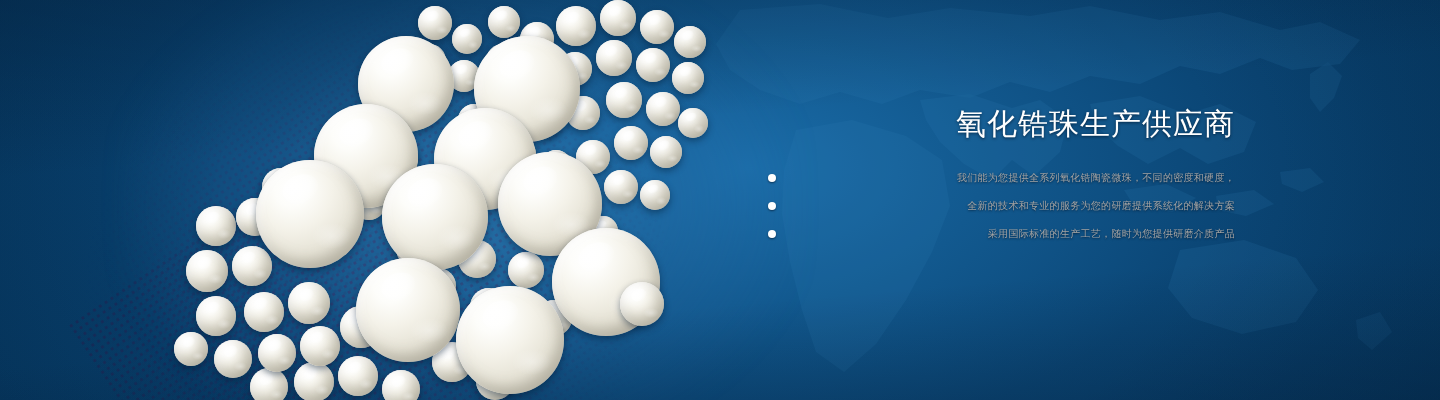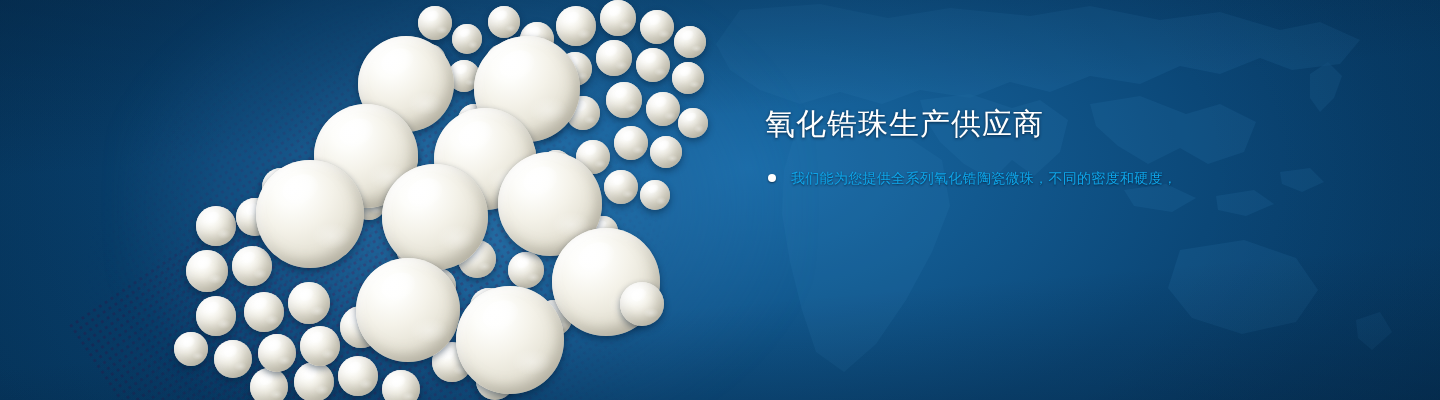--- a/index.html
+++ b/index.html
@@ -9,20 +9,21 @@
     overflow:hidden;
     font-family:"Liberation Sans","DejaVu Sans",sans-serif;
     background:#06365c;
   }
 
   .banner {
     position:relative;
     width:1440px; height:400px;
     overflow:hidden;
     background:#0a4271;
+    text-align:right;
   }
 
   
   .bg-base {
     position:absolute; inset:0;
     background:
       radial-gradient(ellipse 900px 520px at 52% 42%, #1a6ca8 0%, #12598f 26%, #0b4777 52%, #083f6c 72%, #063a64 100%);
   }
   .bg-vignette {
     position:absolute; inset:0;
@@ -126,22 +127,22 @@
     text-shadow:0 1px 3px rgba(2,20,40,0.75);
     white-space:nowrap;
   }
   .bullets {
     margin-top:22px;
     list-style:none;
   }
   .bullet {
     position:relative;
     padding-left:26px;
-    color:#0ea5e9;
-    font-size:14px;
+    color:#a3a3a3;
+    font-size:10px;
     line-height:24px;
     letter-spacing:0.3px;
     text-shadow:0 1px 2px rgba(2,20,40,0.7);
     margin-bottom:4px;
   }
   .bullet .dot {
     position:absolute;
     left:3px; top:8px;
     width:8px; height:8px;
     border-radius:50%;
@@ -288,16 +289,24 @@
   </div>
 
   <div class="copy">
     <h1 class="headline">氧化锆珠生产供应商</h1>
 
     <ul class="bullets">
       <li class="bullet">
         <span class="dot"></span>
         <span class="ln">我们能为您提供全系列氧化锆陶瓷微珠，不同的密度和硬度，</span>
       </li>
+      <li class="bullet">
+        <span class="dot"></span>
+        <span class="ln">全新的技术和专业的服务为您的研磨提供系统化的解决方案</span>
+      </li>
+      <li class="bullet">
+        <span class="dot"></span>
+        <span class="ln">采用国际标准的生产工艺，随时为您提供研磨介质产品</span>
+      </li>
     </ul>
   </div>
 
 </div>
 
 </body></html>

